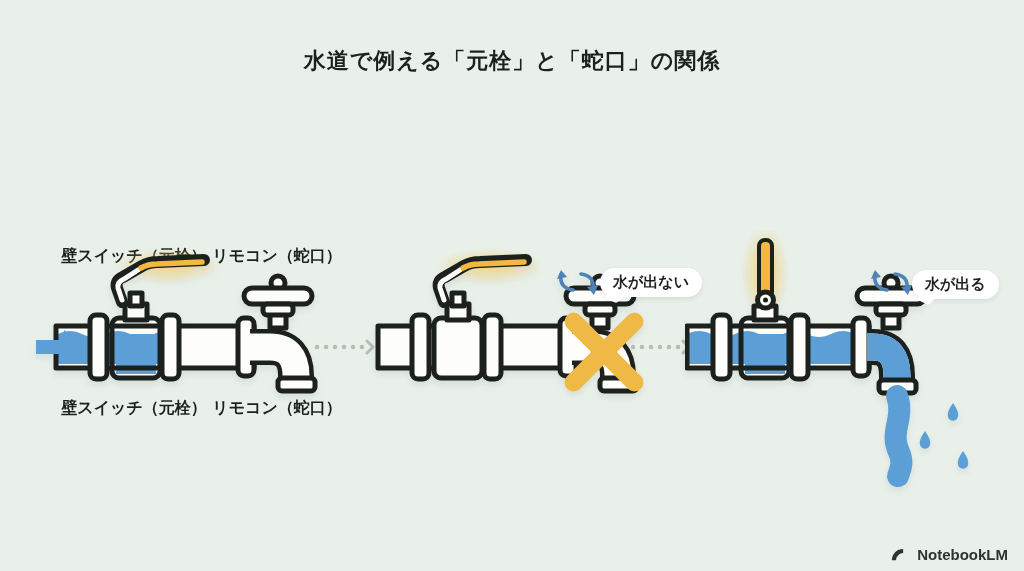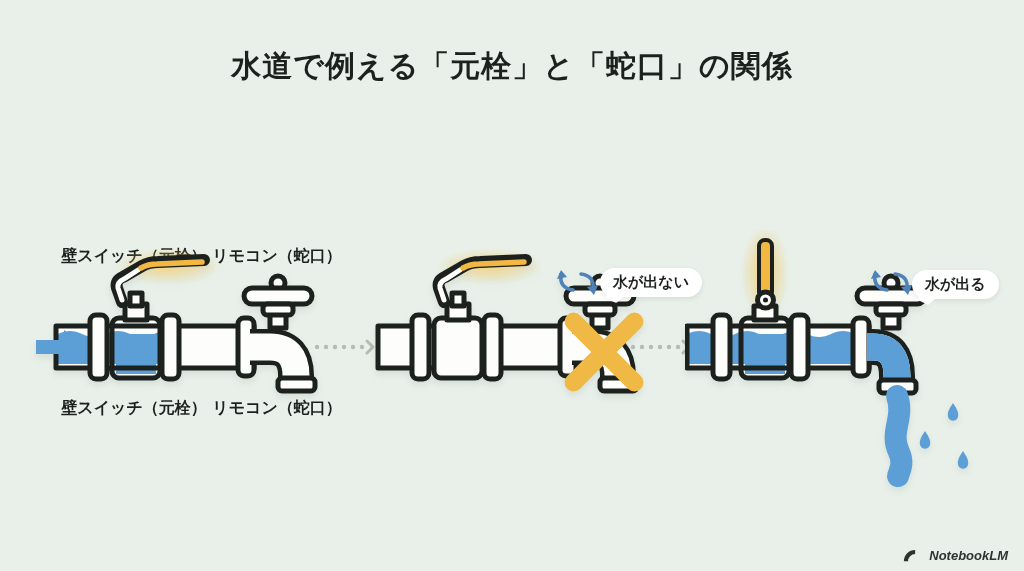--- a/index.html
+++ b/index.html
@@ -4,34 +4,34 @@
 <style>
   :root{
     --background:#e8f0e9; --ink:#1d211e; --white:#fdfdfb;
     --water:#5b9fd6; --yellow:#f2b841; --yellow-x:#f0b845; --glow:#fad169;
     --rotate-arrow:#4f83b8; --dotted:#b4bdb4; --bubble-bg:#ffffff; --watermark:#2f332f;
   }
   *{margin:0;padding:0;box-sizing:border-box;}
   body{font-family:"Liberation Sans","DejaVu Sans",sans-serif;}
   .stage{position:relative;width:1024px;height:571px;background:var(--background);overflow:hidden;}
   .title{position:absolute;left:0;top:46px;width:100%;text-align:center;
-         font-size:30px;font-weight:700;color:var(--ink);letter-spacing:1px;}
+         font-size:22px;font-weight:700;color:var(--ink);letter-spacing:1px;}
   .subtitle{position:absolute;left:0;top:128px;width:100%;text-align:center;
          font-size:20px;font-weight:700;color:var(--ink);}
   .panel{position:absolute;}
   .panel svg{display:block;filter:drop-shadow(0 4px 3px rgba(70,90,70,0.10));}
   .pipelabel{position:absolute;transform:translateX(-50%);font-size:16px;font-weight:700;
          color:var(--ink);white-space:nowrap;}
   .bubble{position:absolute;background:var(--bubble-bg);color:var(--ink);font-size:15px;
          font-weight:700;padding:5px 13px;border-radius:17px;white-space:nowrap;
          box-shadow:0 2px 5px rgba(40,60,45,.10);}
   .bubble::after{content:"";position:absolute;left:9px;bottom:-5px;width:13px;height:13px;
          background:var(--bubble-bg);border-radius:2px;transform:rotate(28deg) skewX(-18deg);}
   .watermark{position:absolute;right:16px;bottom:8px;display:flex;align-items:center;gap:12px;
-         color:var(--watermark);font-size:13px;font-weight:600;font-style:italic;}
+         color:var(--watermark);font-size:15px;font-weight:600;}
   
   .part{fill:var(--white);stroke:var(--ink);stroke-width:5;stroke-linejoin:round;}
   .whitefill{fill:var(--white);}
   .outline-only{fill:none;stroke:var(--ink);stroke-width:5;stroke-linejoin:round;}
   .water-fill{fill:var(--water);}
   .tube-ink{fill:none;stroke:var(--ink);stroke-width:36;}
   .tube-white{fill:none;stroke:var(--white);stroke-width:27;}
   .tube-water{fill:none;stroke:var(--water);stroke-width:27;}
   .lever-ink{fill:none;stroke:var(--ink);stroke-width:12;stroke-linecap:round;stroke-linejoin:round;}
   .lever-white{fill:none;stroke:var(--white);stroke-width:5;stroke-linecap:round;}

